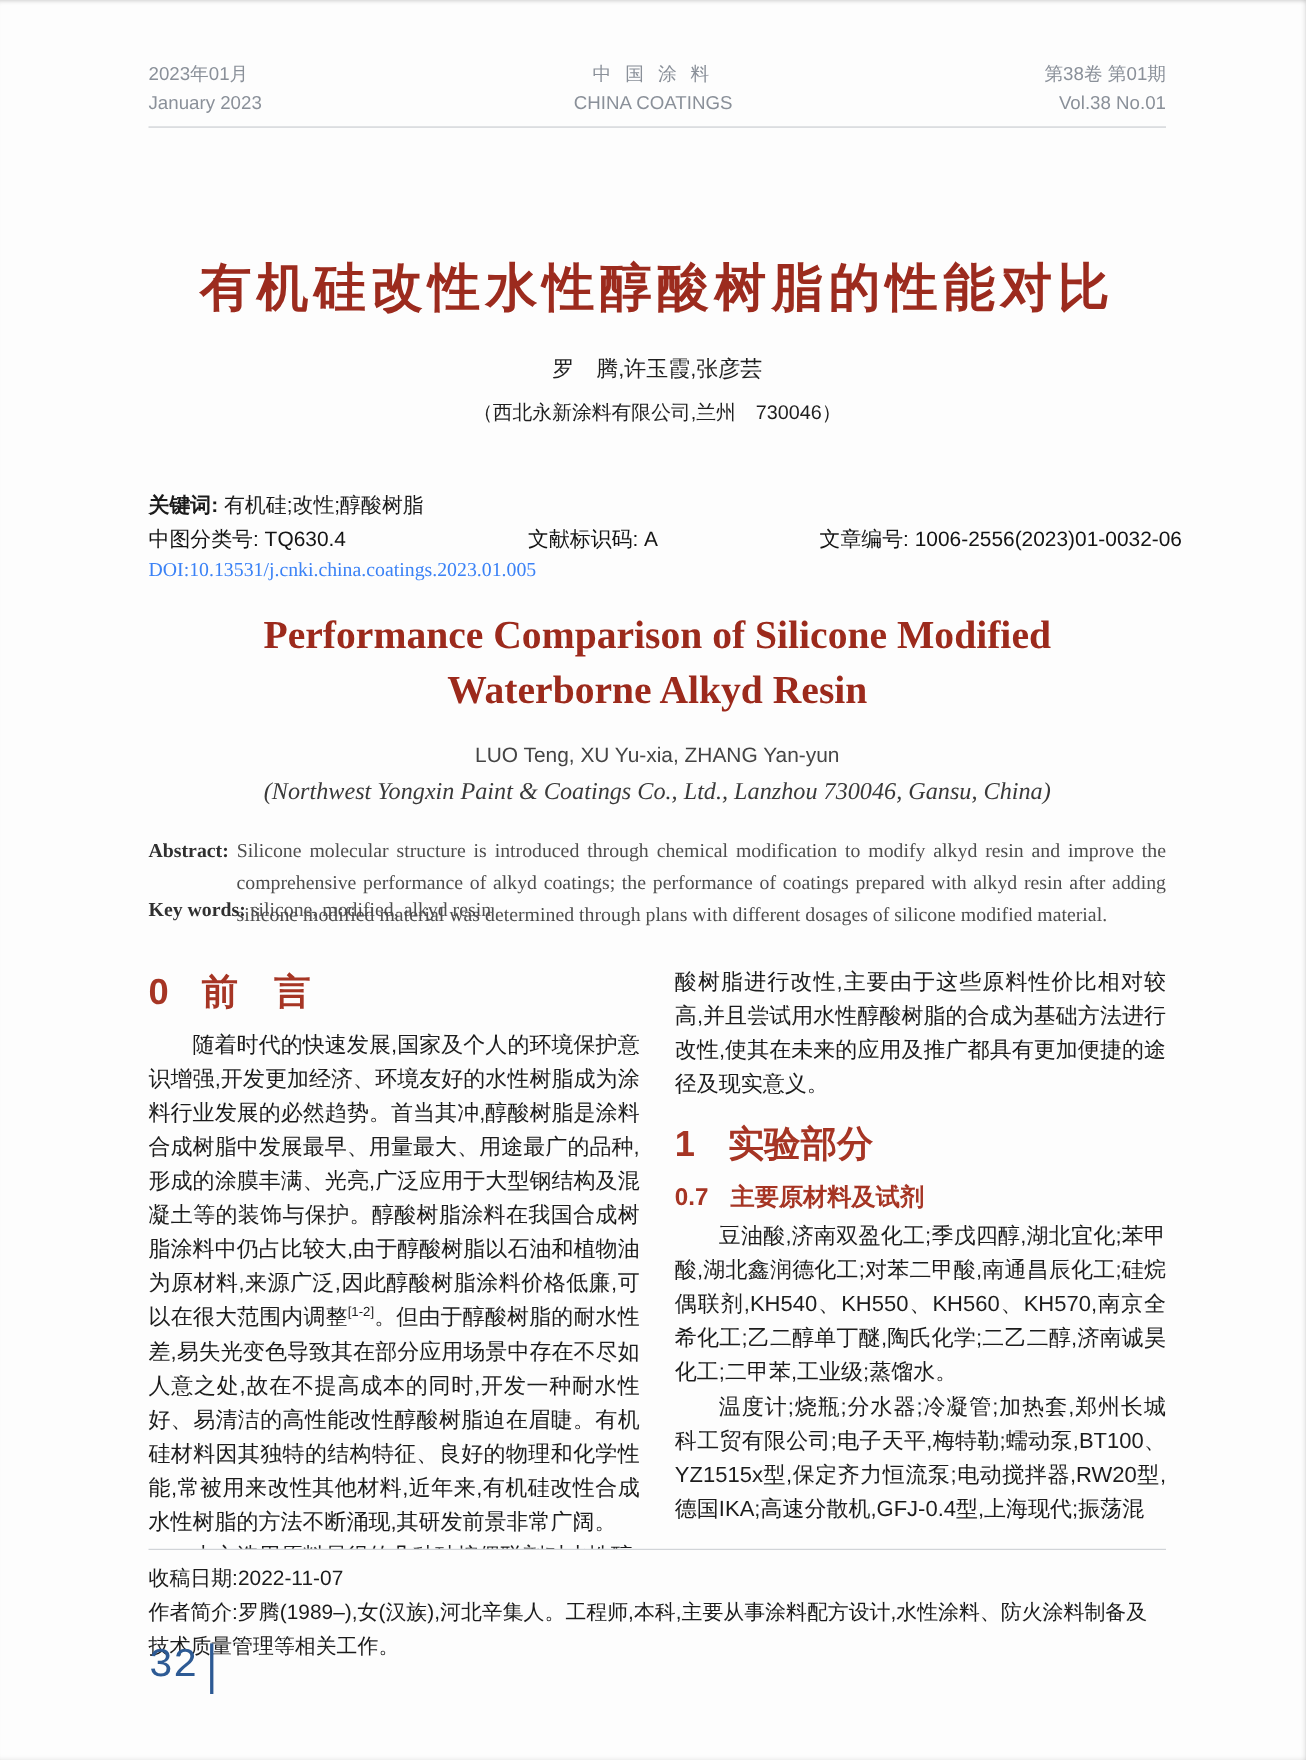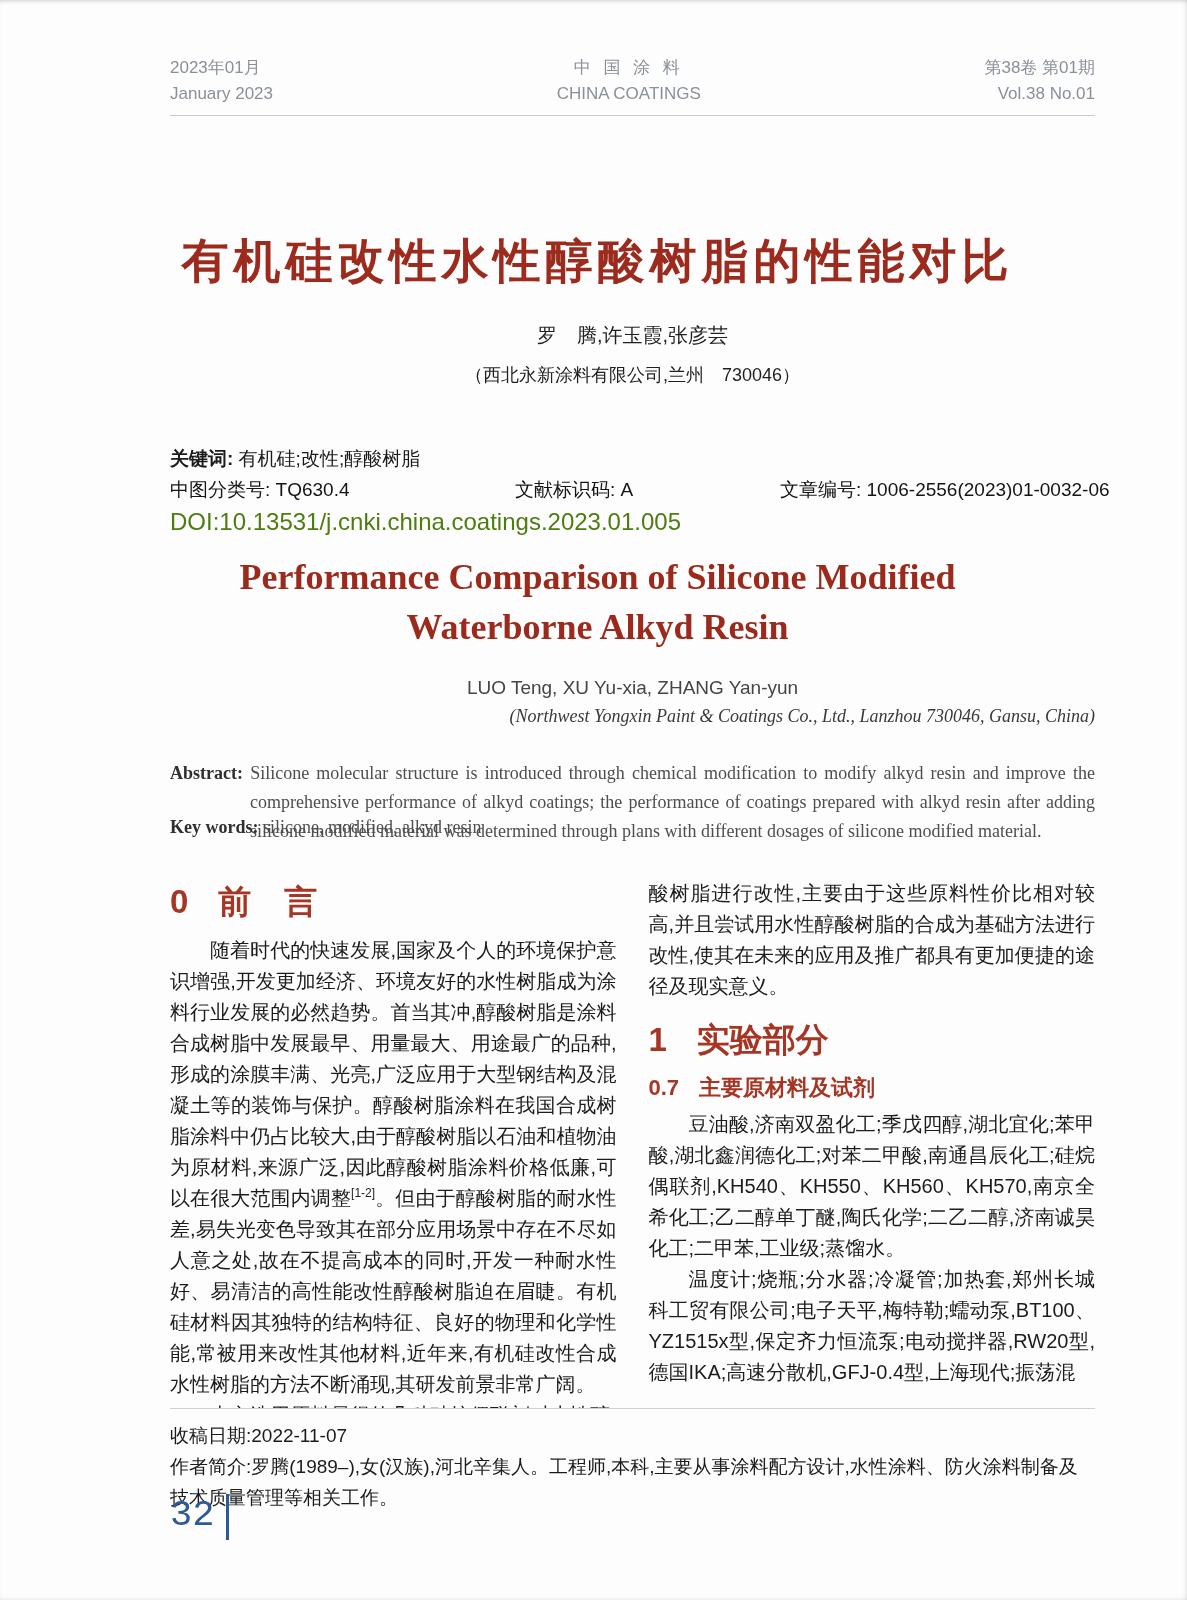--- a/index.html
+++ b/index.html
@@ -5,21 +5,21 @@
   html,body{margin:0;padding:0;background:#e9e9e9;}
   .page{
     position:relative;
     width:1187px;height:1600px;
     background:#fdfdfd;
     margin:0 auto;
     font-family:"Liberation Sans",sans-serif;
     overflow:hidden;
     box-shadow:inset 0 4px 4px -3px rgba(0,0,0,.18), inset -4px 0 4px -3px rgba(0,0,0,.10), inset 0 -4px 4px -3px rgba(0,0,0,.08);
   }
-  .abs{position:absolute;margin-left:35px;}
+  .abs{position:absolute;}
   .cw{left:135px;width:925px;}
 
   
   .header{top:55px;display:flex;justify-content:space-between;align-items:flex-end;
     color:#8a9099;font-size:17px;line-height:26px;border-bottom:1px solid #c6c9ce;padding-bottom:8px;}
   .h-col{white-space:nowrap;}
   .h-col.center{text-align:center;}
   .h-col.right{text-align:right;}
   .zh-sp{letter-spacing:4px;}
 
@@ -30,27 +30,27 @@
 
   
   .abstract-zh{top:390px;font-size:19px;line-height:31px;color:#1b1b1b;text-align:justify;padding-left:76px;text-indent:-76px;box-sizing:border-box;}
   .abstract-zh .lbl,.kw-zh .lbl{font-weight:bold;}
   .kw-zh{top:446px;font-size:19px;color:#1b1b1b;}
   .clc-row{top:477px;height:26px;font-size:19px;color:#141414;}
   .clc-row span{position:absolute;top:0;white-space:nowrap;}
   .clc-a{left:0;}
   .clc-b{left:345px;}
   .clc-c{left:610px;}
-  .doi{top:508px;font-family:Liberation Sans, sans-serif;font-size:24px;color:#4d7c0f;}
+  .doi{top:508px;font-family:Liberation Serif, serif;font-size:18px;color:#3b82f6;}
 
   
   .title-en{top:552px;text-align:center;font-family:"Liberation Serif",serif;font-weight:bold;
     font-size:36px;line-height:50px;color:#9c2a1c;padding:0 60px;box-sizing:border-box;margin:0;}
   .authors-en{top:677px;text-align:center;font-size:19px;color:#454545;}
-  .aff-en{top:706px;text-align:right;font-family:"Liberation Serif",serif;font-style:italic;font-size:18px;color:#3a3a3a;}
+  .aff-en{top:706px;text-align:center;font-family:"Liberation Serif",serif;font-style:italic;font-size:22px;color:#3a3a3a;}
   .abstract-en{top:741px;font-family:"Liberation Serif",serif;font-size:18px;line-height:29px;color:#4e4e4e;
     text-align:justify;padding-left:80px;text-indent:-80px;box-sizing:border-box;}
   .abstract-en .lbl,.kw-en .lbl{font-weight:bold;color:#303030;}
   .kw-en{top:817px;font-family:"Liberation Serif",serif;font-size:18px;color:#4e4e4e;}
 
   
   .columns{top:878px;height:530px;display:flex;gap:32px;overflow:hidden;}
   .col{flex:1;min-width:0;}
   .body-p{font-size:20px;line-height:31px;text-align:justify;color:#1c1c1c;margin:0;}
   .indent{text-indent:2em;}

